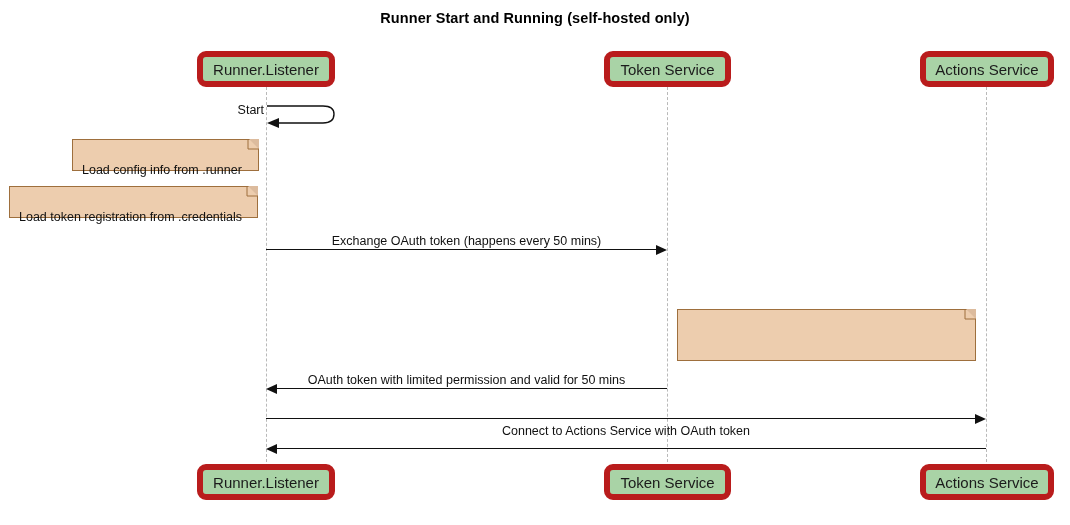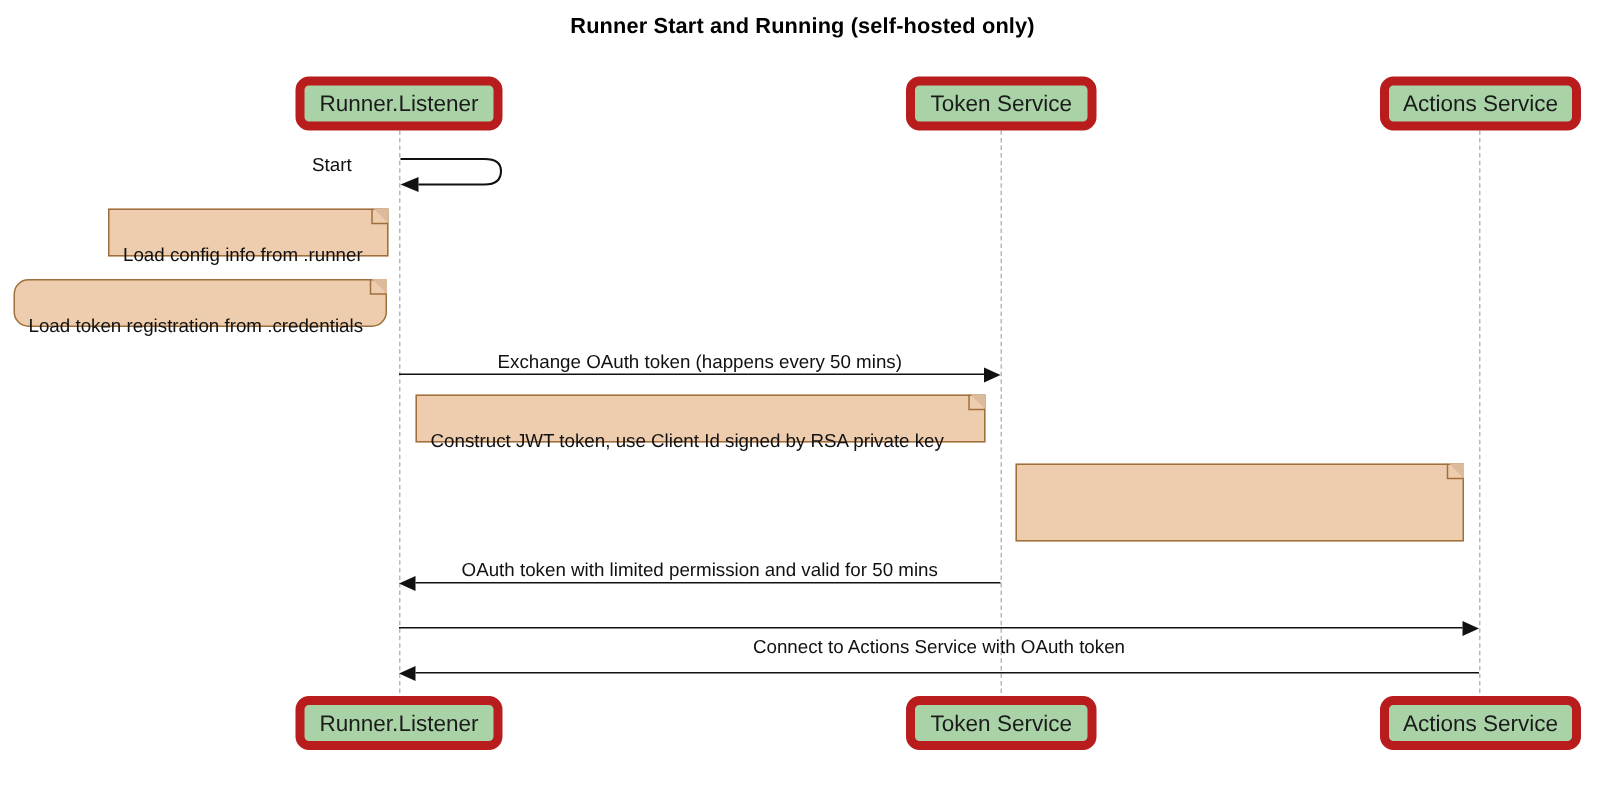--- a/index.html
+++ b/index.html
@@ -137,54 +137,47 @@
   <div class="participant" style="left:197px; top:464px; width:138px;">
     <span>Runner.Listener</span>
   </div>
   <div class="participant" style="left:604px; top:464px; width:127px;">
     <span>Token Service</span>
   </div>
   <div class="participant" style="left:920px; top:464px; width:134px;">
     <span>Actions Service</span>
   </div>
 
-  <div class="msg-label" style="left:208px; top:103px; width:56px; text-align:left;">Start</div>
+  <div class="msg-label" style="left:208px; top:103px; width:56px; text-align:right;">Start</div>
   <svg class="selfloop" xmlns="http://www.w3.org/2000/svg" style="left:263px; top:101px;" width="80" height="30" viewBox="0 0 80 30">
     <path d="M 4 5 L 60 5 Q 71 5 71 13 Q 71 22 60 22 L 16 22" fill="none" stroke="#111111" stroke-width="1.4"></path>
     <polygon points="16,17 4,22 16,27" fill="#111111"></polygon>
   </svg>
 
   <div class="note" style="left:72px; top:139px; width:187px; height:32px;">
     <span>Load config info from .runner</span>
     <span class="fold"></span>
     <svg class="fold-edge" xmlns="http://www.w3.org/2000/svg" width="13" height="13" viewBox="0 0 13 13">
       <path d="M 2 0 L 2 10 L 12 10" fill="none" stroke="#9e6f3d" stroke-width="1"></path>
     </svg>
   </div>
 
-  <div class="note" style="left:9px; top:186px; width:249px; height:32px;border-radius:10px;">
+  <div class="note" style="left:9px; top:186px; width:249px; height:32px;">
     <span>Load token registration from .credentials</span>
     <span class="fold"></span>
     <svg class="fold-edge" xmlns="http://www.w3.org/2000/svg" width="13" height="13" viewBox="0 0 13 13">
       <path d="M 2 0 L 2 10 L 12 10" fill="none" stroke="#9e6f3d" stroke-width="1"></path>
     </svg>
   </div>
 
   <div class="msg-label" style="left:266px; top:234px; width:401px;">Exchange OAuth token (happens every 50 mins)</div>
   <div class="msg" style="left:266px; top:249px; width:390px;">
     <span class="arrowhead right" style="left:390px;"></span>
   </div>
 
-  <div class="note" style="left:277px; top:263px; width:380px; height:32px;">
-    <span>Construct JWT token, use Client Id signed by RSA private key</span>
-    <span class="fold"></span>
-    <svg class="fold-edge" xmlns="http://www.w3.org/2000/svg" width="13" height="13" viewBox="0 0 13 13">
-      <path d="M 2 0 L 2 10 L 12 10" fill="none" stroke="#9e6f3d" stroke-width="1"></path>
-    </svg>
-  </div>
 
   <div class="note" style="left:677px; top:309px; width:299px; height:52px;">
     <span class="fold"></span>
     <svg class="fold-edge" xmlns="http://www.w3.org/2000/svg" width="13" height="13" viewBox="0 0 13 13">
       <path d="M 2 0 L 2 10 L 12 10" fill="none" stroke="#9e6f3d" stroke-width="1"></path>
     </svg>
   </div>
 
   <div class="msg-label" style="left:266px; top:373px; width:401px;">OAuth token with limited permission and valid for 50 mins</div>
   <div class="msg" style="left:277px; top:388px; width:390px;">

